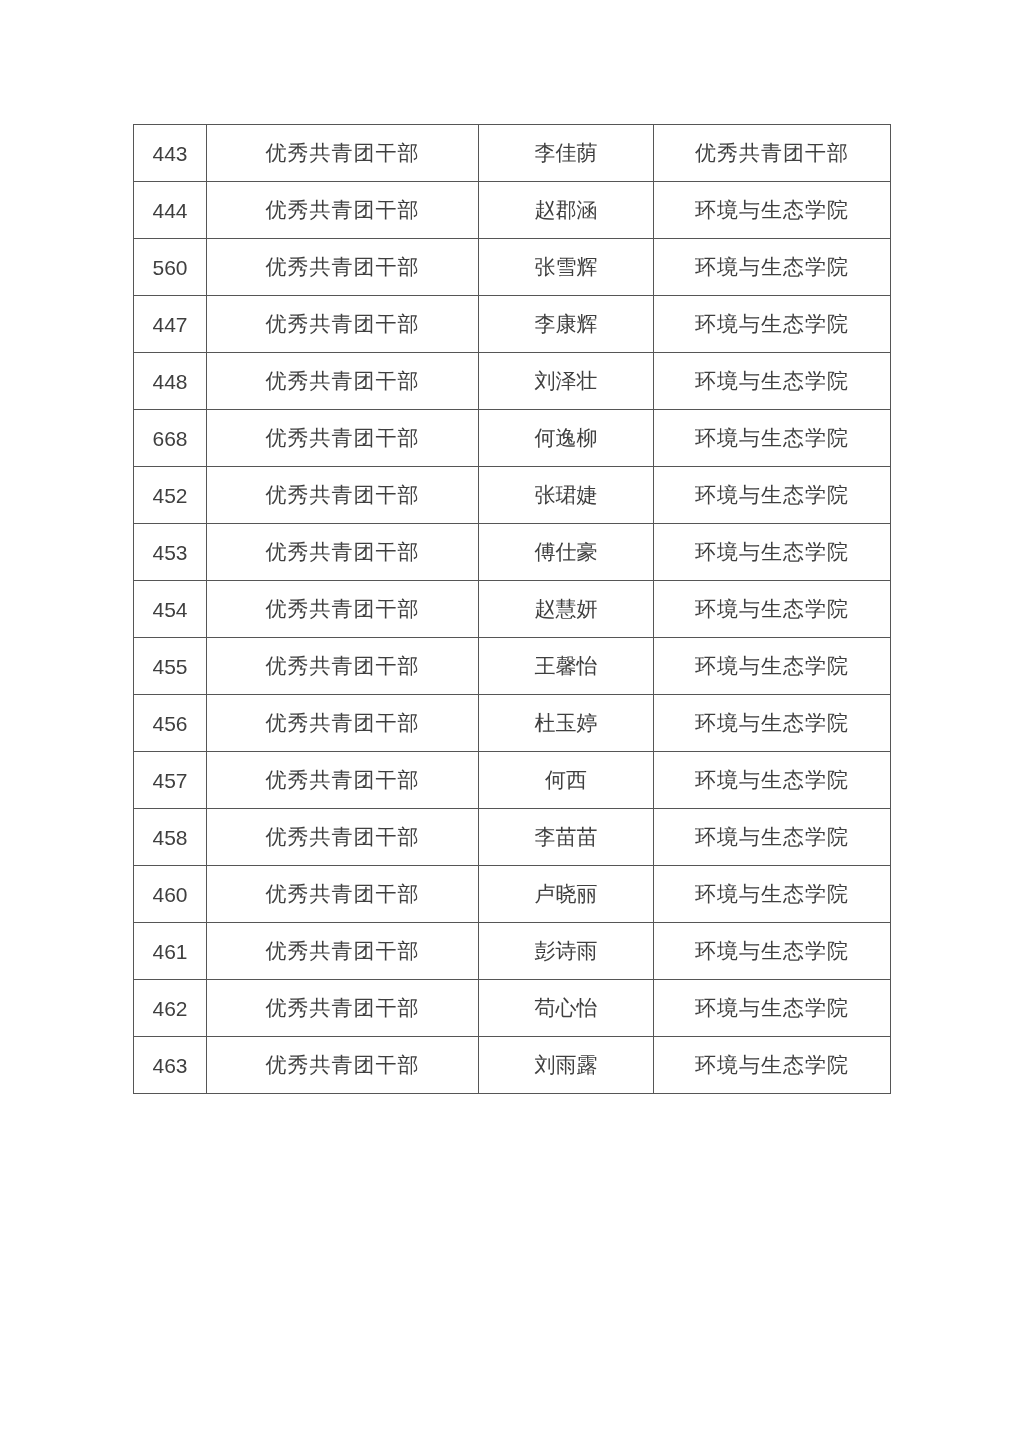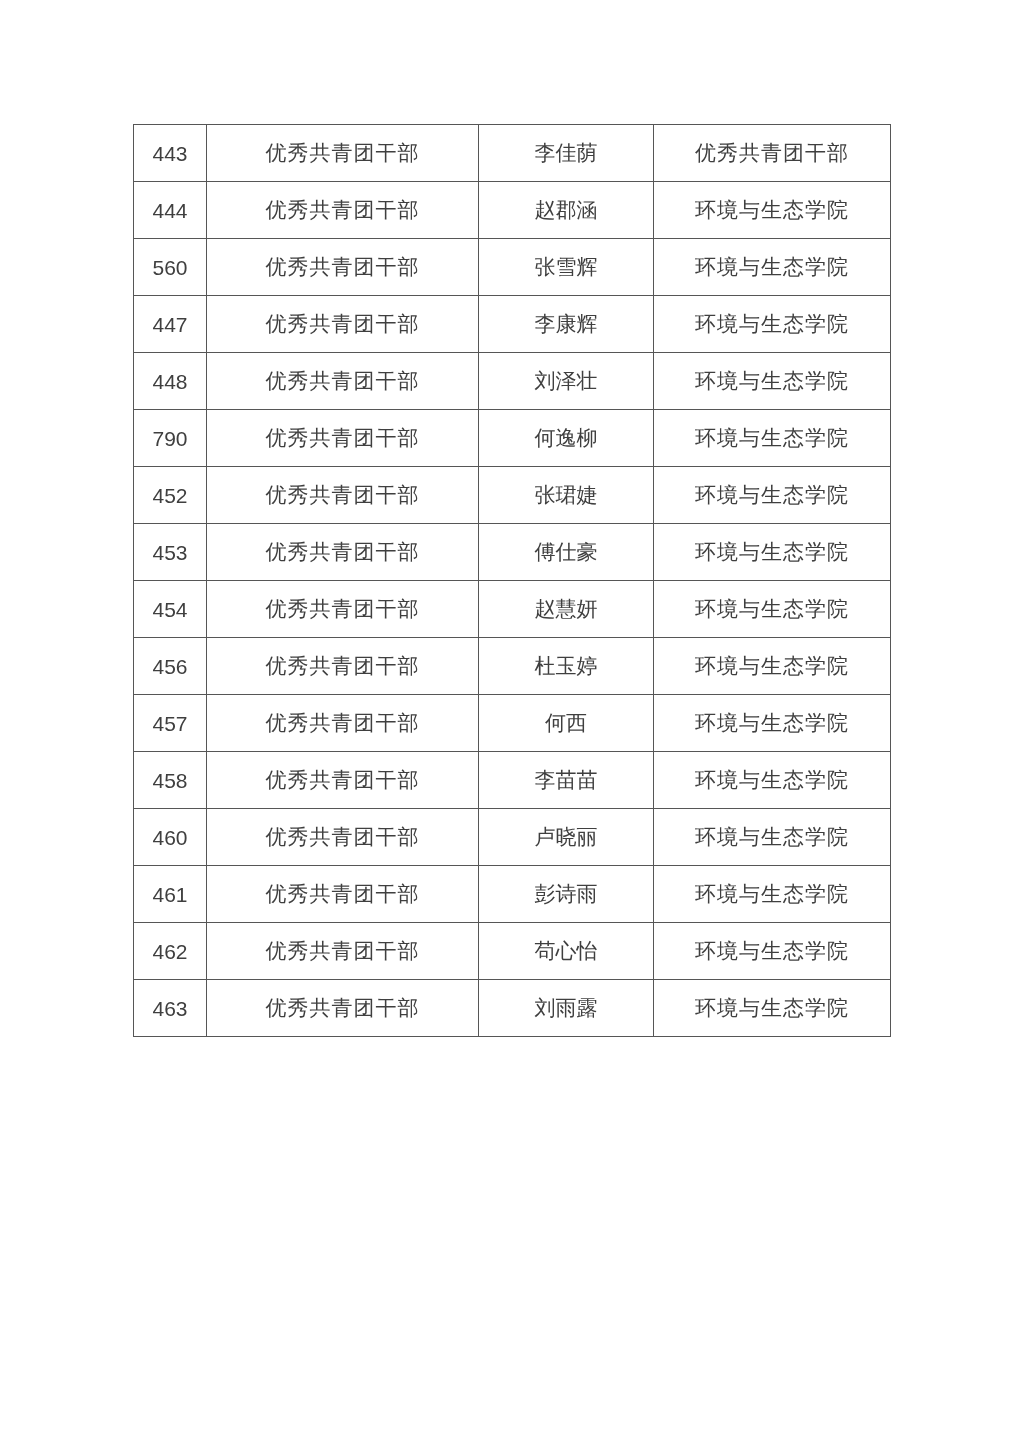--- a/index.html
+++ b/index.html
@@ -89,21 +89,21 @@
   <tr>
     <td class="col-num">448</td>
     <td class="col-award">优秀共青团干部</td>
     <td class="col-name">刘泽壮</td>
     <td class="col-college">环境与生态学院</td>
   </tr>
 
 
 
   <tr>
-    <td class="col-num">790</td>
+    <td class="col-num">668</td>
     <td class="col-award">优秀共青团干部</td>
     <td class="col-name">何逸柳</td>
     <td class="col-college">环境与生态学院</td>
   </tr>
 
   <tr>
     <td class="col-num">452</td>
     <td class="col-award">优秀共青团干部</td>
     <td class="col-name">张珺婕</td>
     <td class="col-college">环境与生态学院</td>
@@ -116,20 +116,26 @@
     <td class="col-college">环境与生态学院</td>
   </tr>
 
   <tr>
     <td class="col-num">454</td>
     <td class="col-award">优秀共青团干部</td>
     <td class="col-name">赵慧妍</td>
     <td class="col-college">环境与生态学院</td>
   </tr>
 
+  <tr>
+    <td class="col-num">455</td>
+    <td class="col-award">优秀共青团干部</td>
+    <td class="col-name">王馨怡</td>
+    <td class="col-college">环境与生态学院</td>
+  </tr>
 
   <tr>
     <td class="col-num">456</td>
     <td class="col-award">优秀共青团干部</td>
     <td class="col-name">杜玉婷</td>
     <td class="col-college">环境与生态学院</td>
   </tr>
 
   <tr>
     <td class="col-num">457</td>

